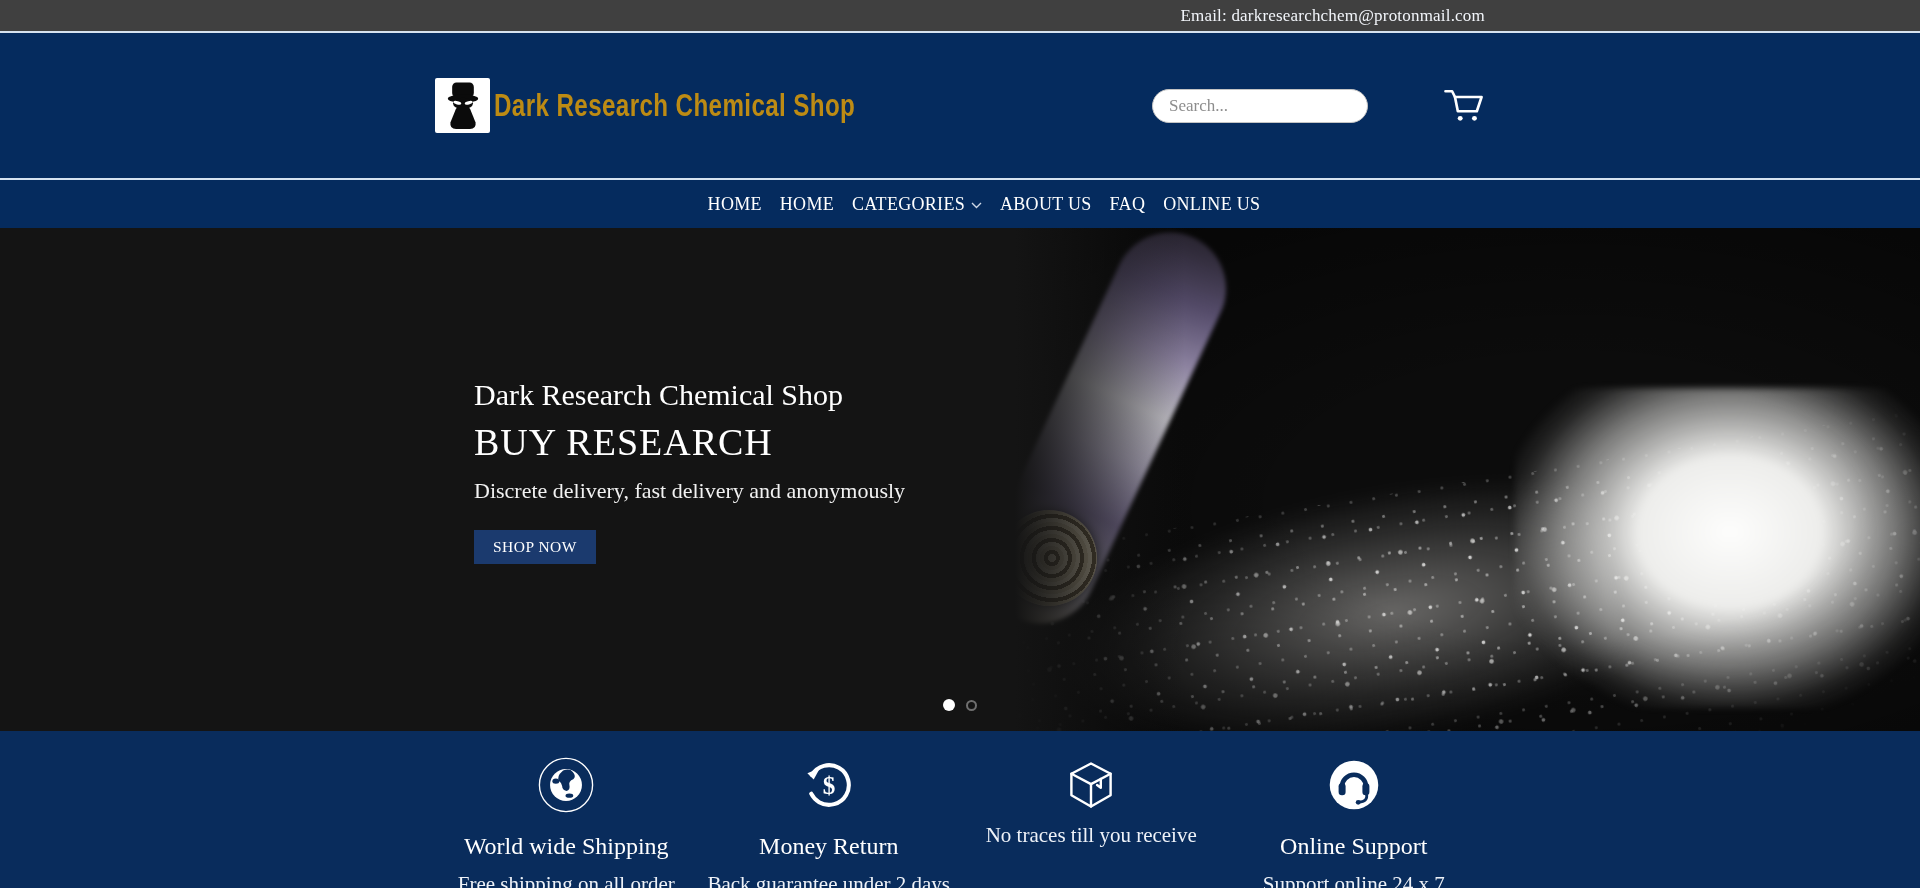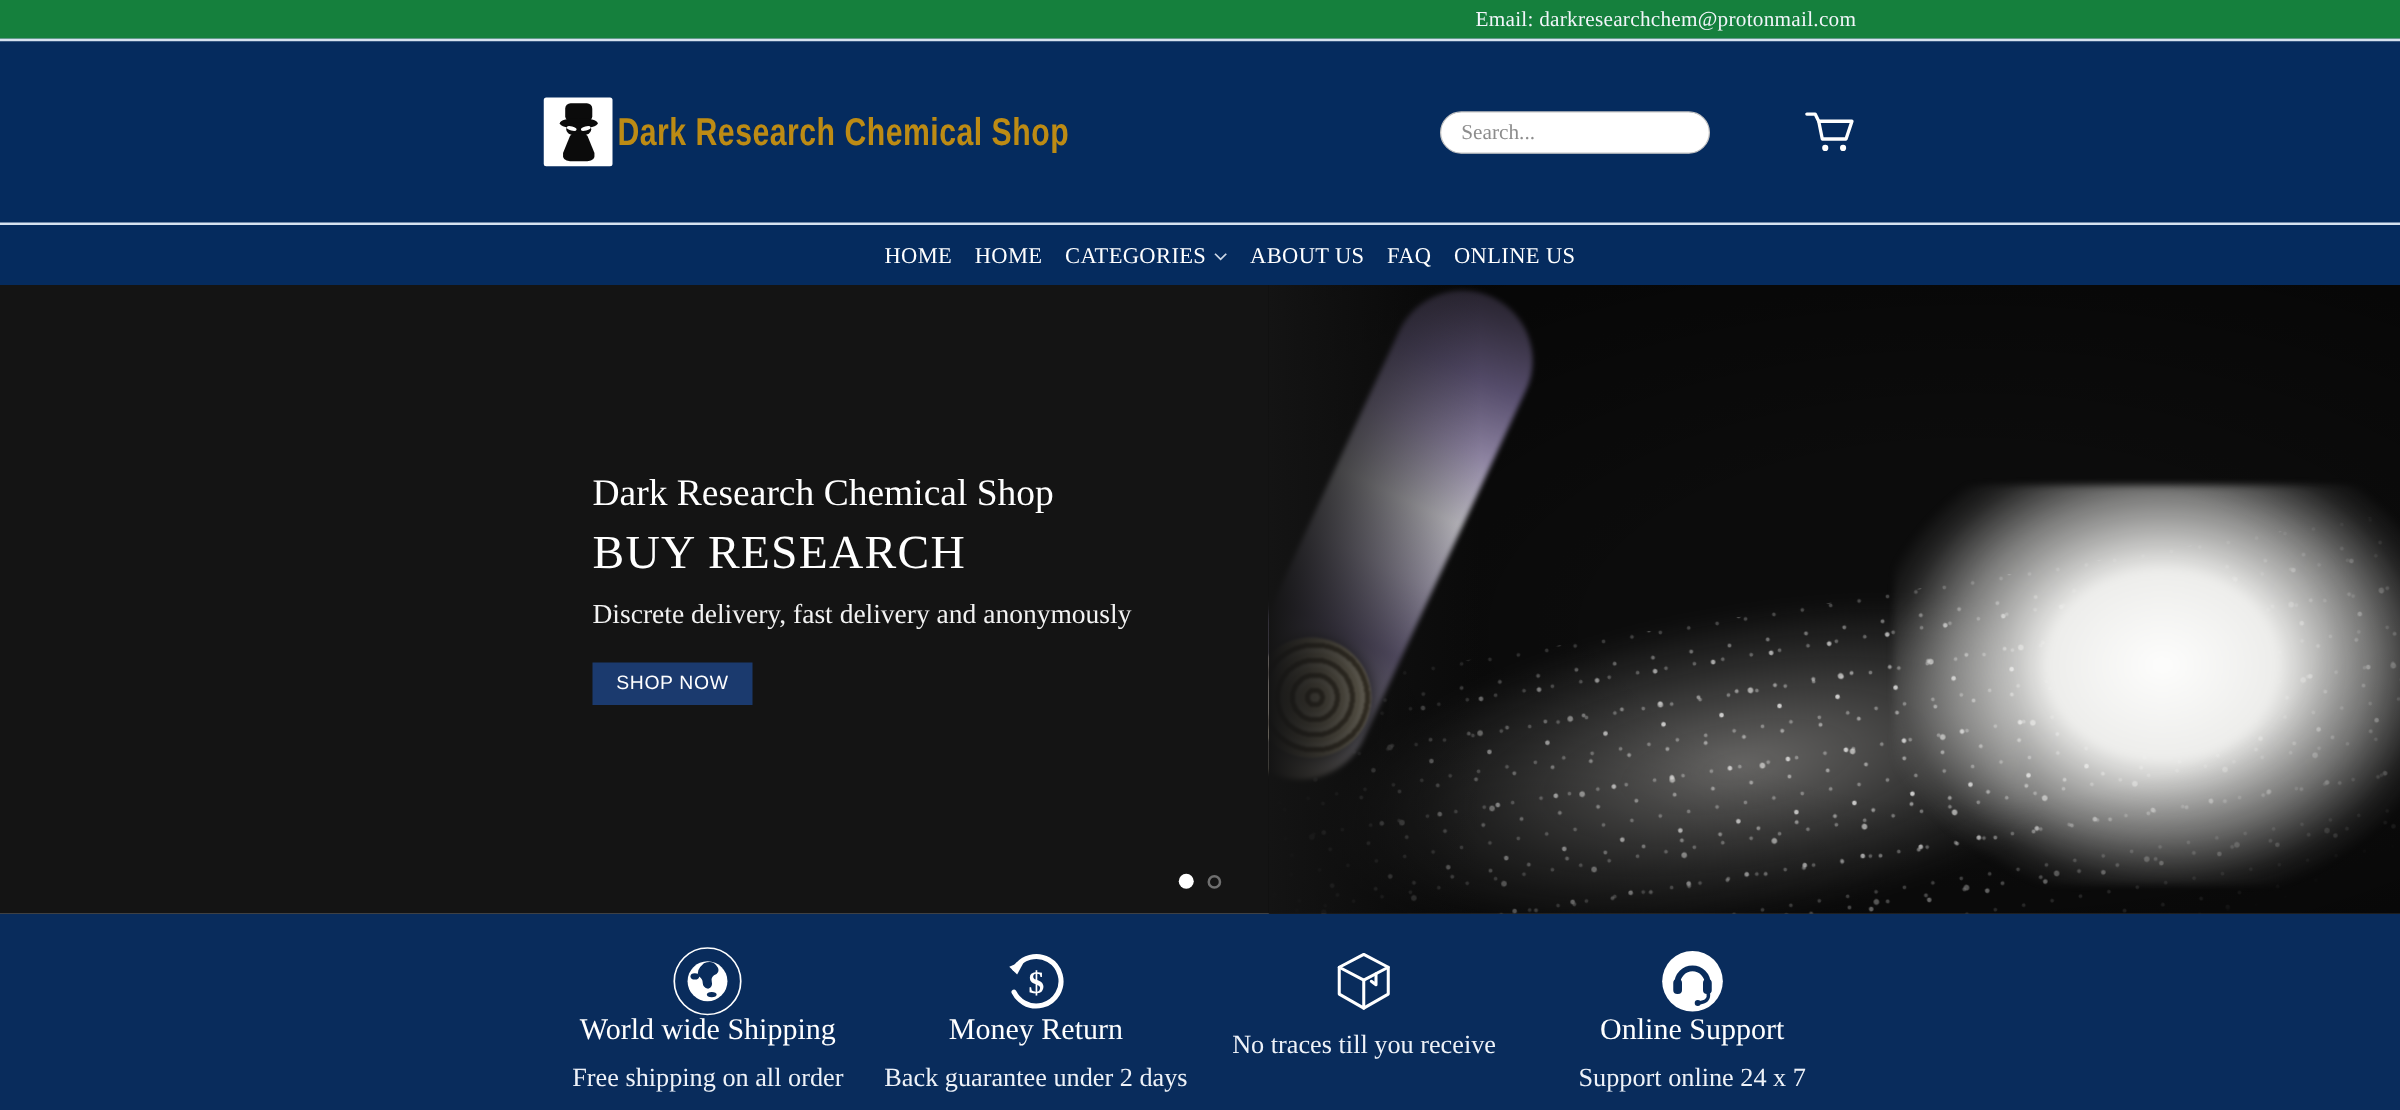--- a/index.html
+++ b/index.html
@@ -1,21 +1,21 @@
 <!DOCTYPE html>
 <html><head>
 <meta charset="utf-8">
 <style>
   * { margin:0; padding:0; box-sizing:border-box; }
   html,body { width:1920px; height:888px; overflow:hidden; background:#fff;
     font-family:"Liberation Serif","DejaVu Serif",serif; }
   .container { width:1050px; margin:0 auto; position:relative; }
 
   
-  .topbar { height:31px; background:#15803d; }
+  .topbar { height:31px; background:#404040; }
   .topbar .container { height:100%; display:flex; align-items:center; justify-content:flex-end; }
   .topbar-email { color:#f2f5fa; font-size:17px; letter-spacing:.2px; }
 
   
   .header { height:149px; background:#052b5e; border-top:2px solid #d6e2f0; border-bottom:2px solid #d6e2f0; }
   .header .container { height:100%; display:flex; align-items:center; justify-content:space-between; }
   .brand { display:flex; align-items:center; cursor:pointer; }
   .logo-box { width:55px; height:55px; background:#fff; border-radius:2px; display:flex; align-items:flex-end; justify-content:center; overflow:hidden; }
   .brand-title { display:inline-block; transform:scaleX(.78); transform-origin:left center;
     font-family:"Liberation Sans","DejaVu Sans",sans-serif; font-weight:bold; font-size:31px;
@@ -61,32 +61,32 @@
   .photo-fade-left { position:absolute; left:0; top:0; bottom:0; width:170px;
     background:linear-gradient(90deg,#141414 0%, rgba(20,20,20,0) 100%); }
   .photo-vignette { position:absolute; inset:0;
     background:radial-gradient(ellipse at 62% 55%, transparent 35%, rgba(0,0,0,.6) 100%); }
 
   .hero-content { position:absolute; left:474px; top:150px; width:580px; z-index:4; }
   .hero-eyebrow { color:#fff; font-size:30px; font-weight:normal; }
   .hero-title { color:#fff; font-size:38px; line-height:38px; letter-spacing:1px; margin-top:11px; font-weight:normal; }
   .hero-tagline { color:#f2f2f2; font-size:22px; margin-top:17px; }
   .shop-now { display:inline-block; margin-top:26px; background:#1b3a6e; color:#fff; border:none;
-    font-family:Liberation Sans, sans-serif; font-size:15.5px; letter-spacing:.5px;
+    font-family:Liberation Serif, serif; font-size:15.5px; letter-spacing:.5px;
     padding:8px 19px; cursor:pointer; }
   .dots { position:absolute; left:50%; transform:translateX(-50%); bottom:20px; display:flex; align-items:center; gap:11px; z-index:5; }
   .dot-active { width:12px; height:12px; border-radius:50%; background:#fff; cursor:pointer; }
   .dot-ring { width:11px; height:11px; border-radius:50%; border:2.5px solid #6f6f6f; background:transparent; cursor:pointer; }
 
   
   .features { height:157px; background:#092c5c; }
   .features .container { display:flex; }
   .feature { width:25%; text-align:center; }
   .feat-icon { margin-top:28px; height:52px; display:flex; align-items:center; justify-content:center; }
-  .feat-title { color:#fff; font-size:24px; font-weight:normal; }
+  .feat-title { color:#fff; font-size:24px; font-weight:normal; margin-top:22px; }
   .feat-sub { color:#eef2f8; font-size:21px; margin-top:12px; }
 </style>
 </head>
 <body>
 
 <div class="topbar">
   <div class="container">
     <span class="topbar-email">Email: darkresearchchem@protonmail.com</span>
   </div>
 </div>

